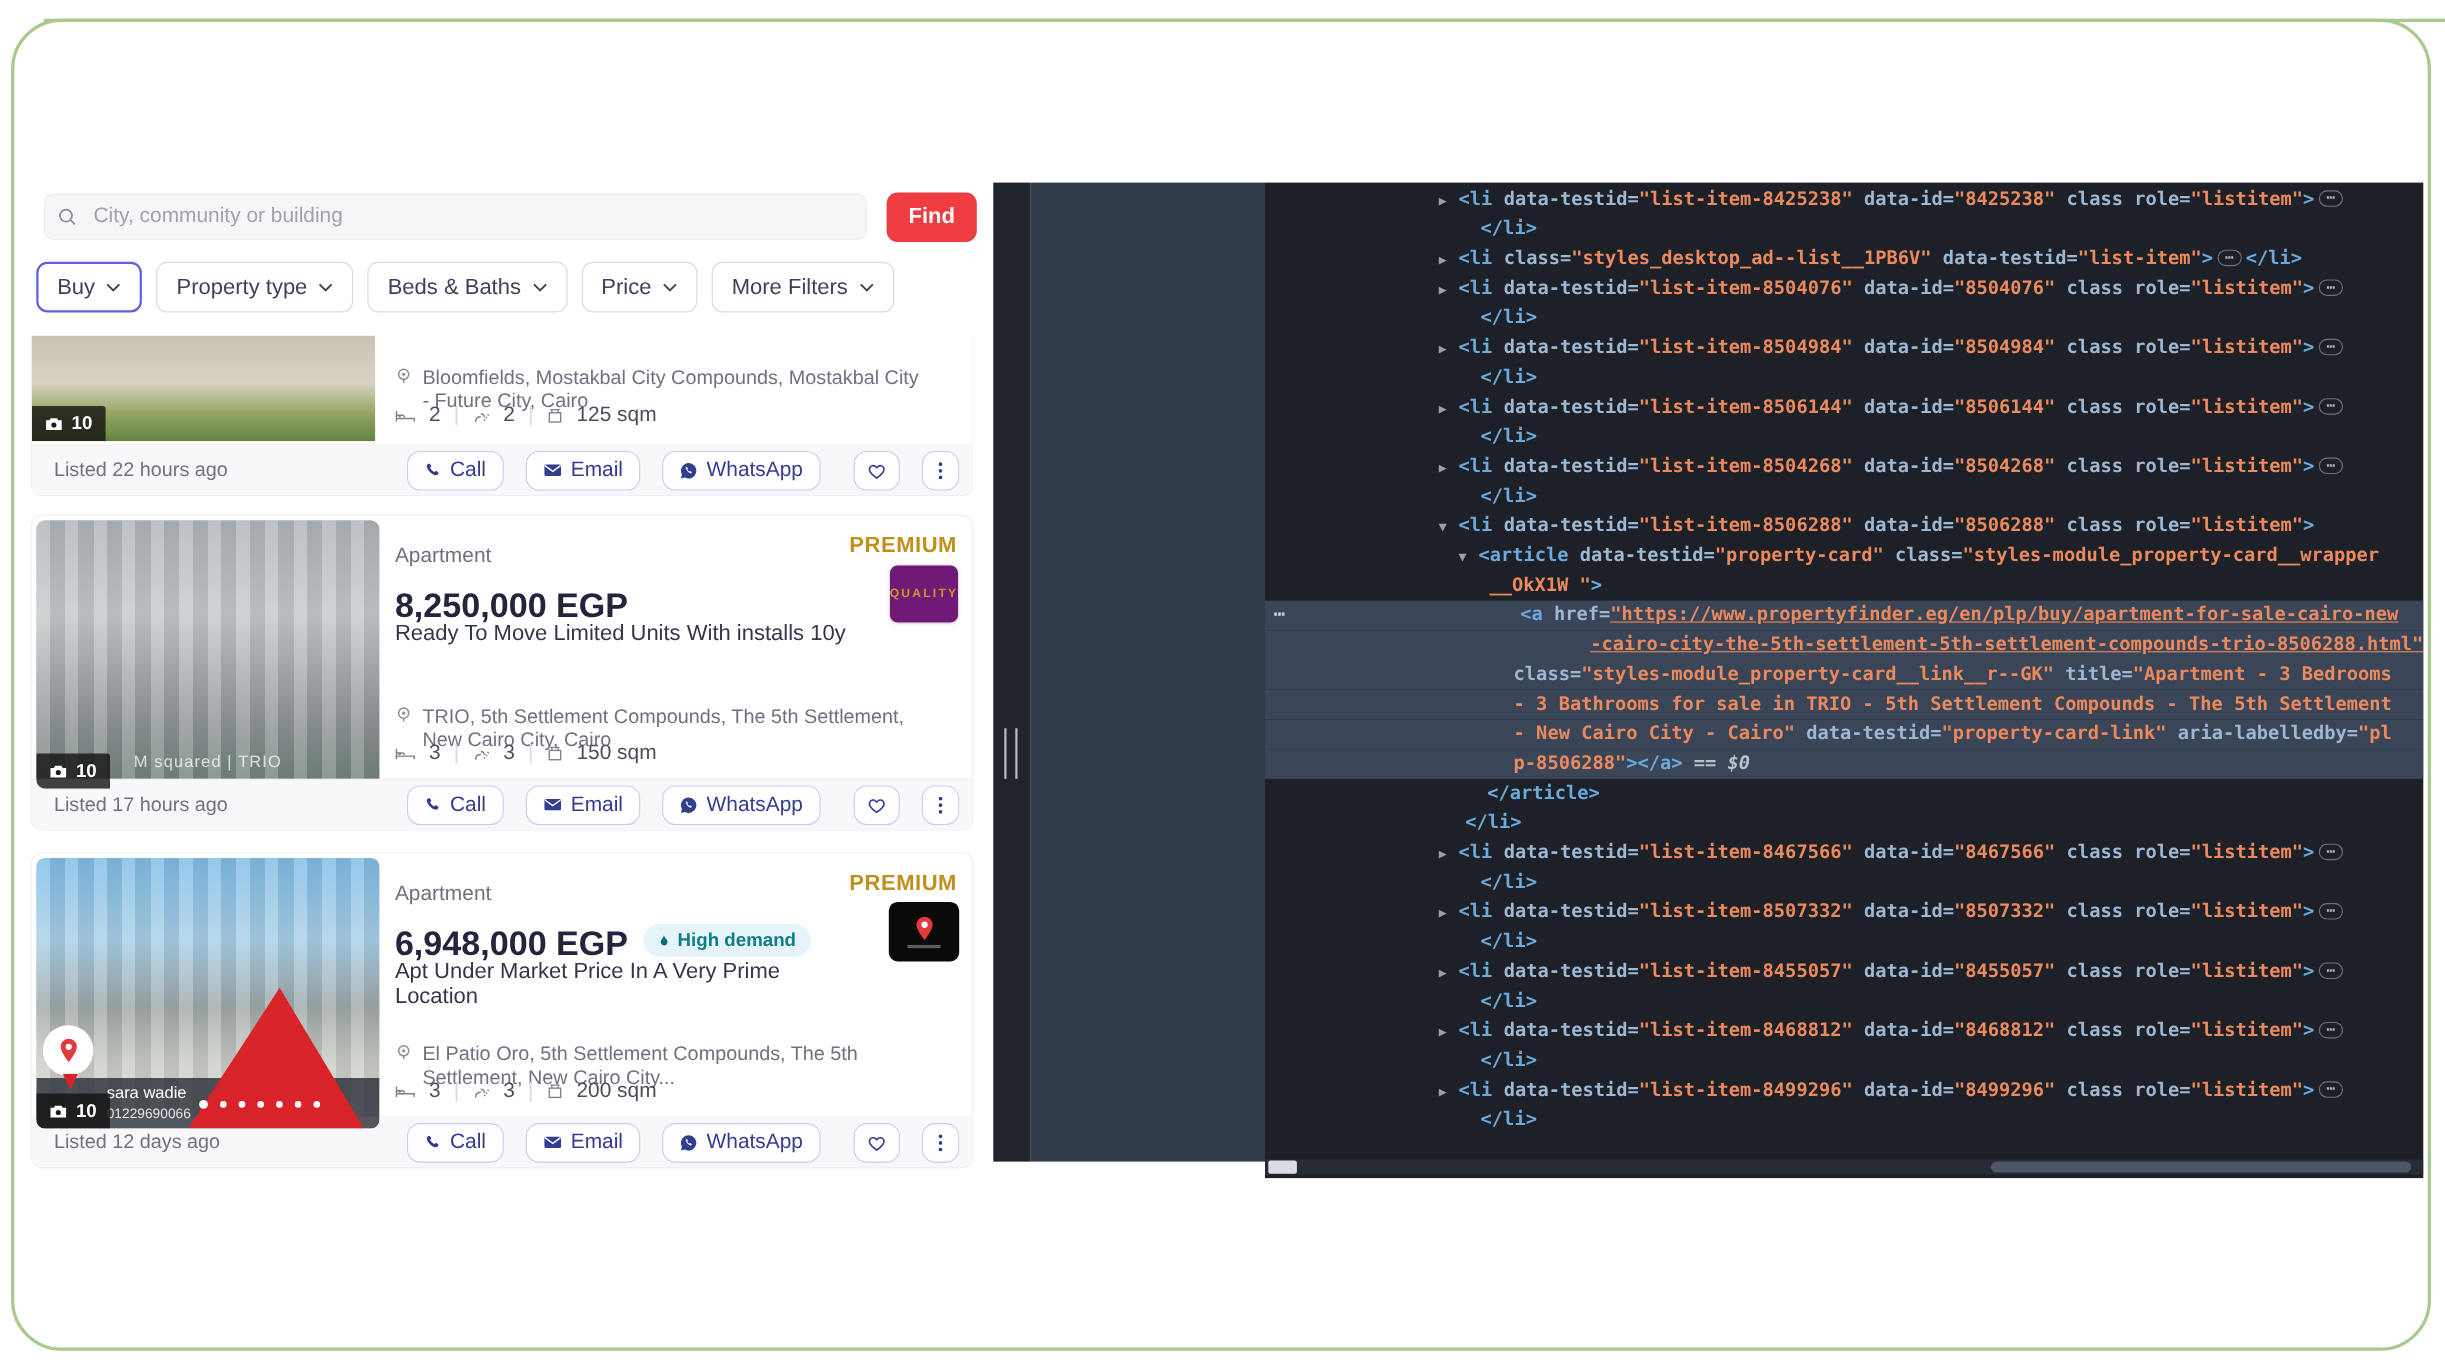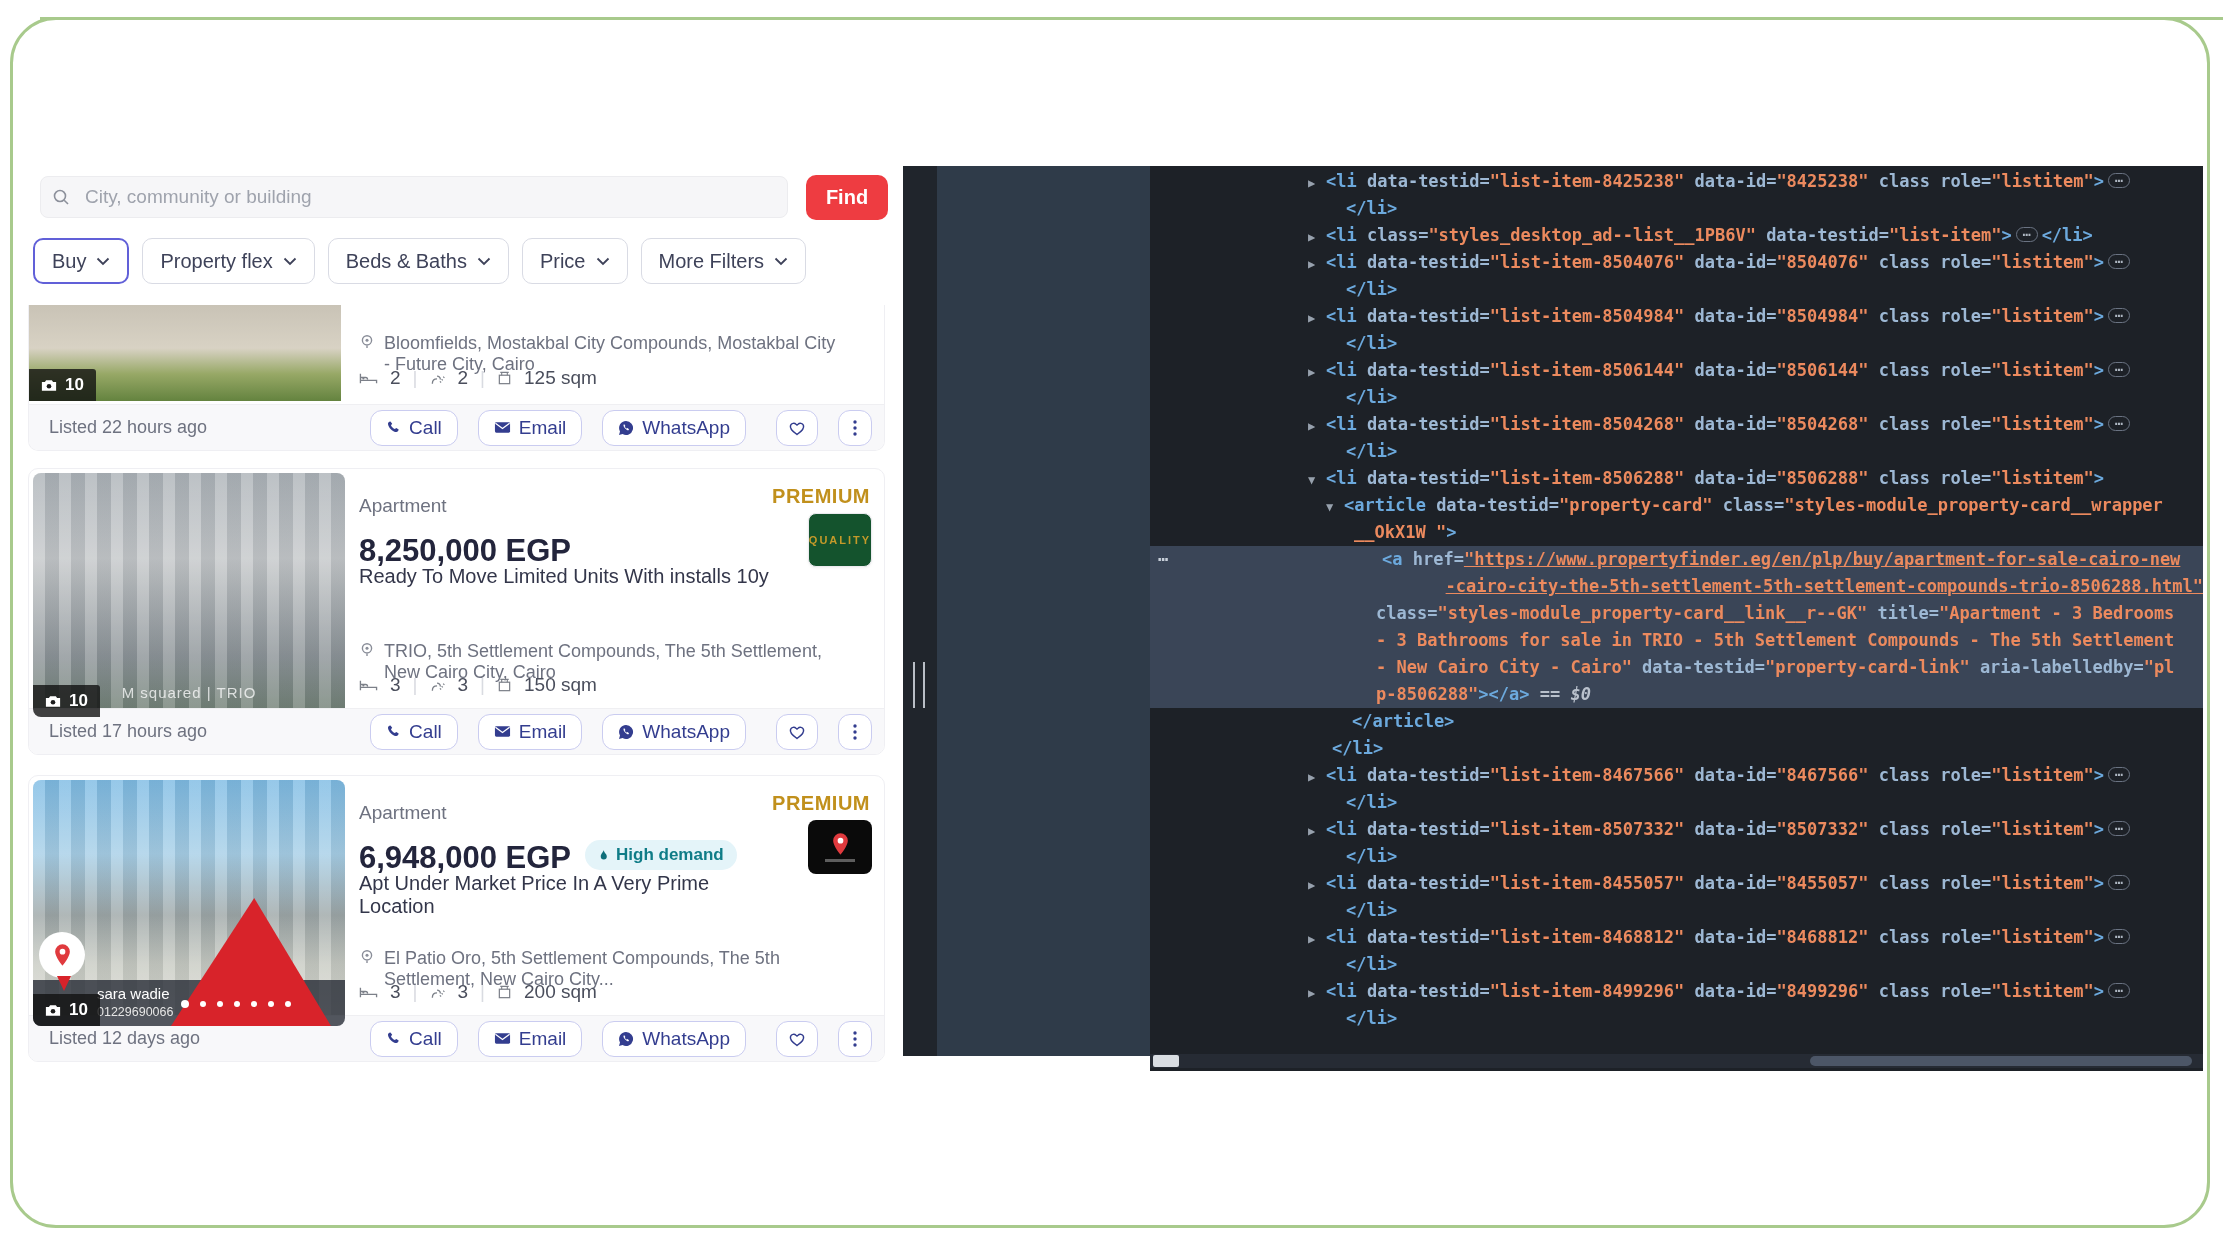--- a/index.html
+++ b/index.html
@@ -54,21 +54,21 @@
   .hd-badge{display:flex;align-items:center;gap:7px;background:var(--hd-bg);color:var(--hd-teal);font-size:17px;font-weight:bold;padding:5px 13px;border-radius:15px}
   .hd-badge .fl{color:#0F6E7A;display:flex}
   .desc-row{top:96px;font-size:20px;color:#33364A}
   .loc-row{top:172px;display:flex;align-items:flex-start;gap:9px;font-size:18px;color:#6E7280;right:40px}
   .loc-row .picon{color:#8A8E99;flex:0 0 auto;margin-top:1px;display:flex}
   .spec-row{top:205px;display:flex;align-items:center;gap:12px;font-size:19px;color:#4A4E5C}
   .spec-row .sep{color:#D9DBE1}
   .spec-row .sicon{color:#7C8089;display:flex}
   .premium{position:absolute;right:14px;top:16px;font-size:20px;font-weight:bold;color:var(--premium-gold);letter-spacing:.5px}
   .side-logo{position:absolute;right:12px;top:44px;width:64px;height:54px;border-radius:8px;display:flex;align-items:center;justify-content:center}
-  .side-logo.quality{background:#14532d;border:1px solid #EBEBEF;box-shadow:0 1px 3px rgba(0,0,0,.06);color:var(--quality-gold);font-size:11px;font-weight:bold;letter-spacing:2px}
+  .side-logo.quality{background:#701a75;border:1px solid #EBEBEF;box-shadow:0 1px 3px rgba(0,0,0,.06);color:var(--quality-gold);font-size:11px;font-weight:bold;letter-spacing:2px}
   .side-logo.dark{background:#0A0A0A;flex-direction:column;gap:3px}
   .side-logo.dark .bar{width:30px;height:3px;background:#5d5d5d}
   .footer{position:absolute;left:0;right:0;bottom:0;height:46px;background:#F8F8FA;border-top:1px solid #EFEFF2;display:flex;align-items:center;padding:0 12px 0 20px;gap:20px}
   .listed{font-size:18px;color:#6E7280;margin-right:auto}
   .abtn{height:36px;display:flex;align-items:center;gap:8px;padding:0 15px;background:#fff;border:1px solid #CACCF0;border-radius:12px;color:var(--accent-indigo);font-size:19px;cursor:pointer}
   .abtn .bicon{display:flex;color:var(--accent-indigo)}
   .sqbtn{height:36px;width:42px;padding:0;justify-content:center}
   .sqbtn.heart{margin-left:10px}
   .sqbtn.kebab{width:34px}
 
@@ -109,21 +109,21 @@
   <div class="filters" id="filters">
       <div class="pill active">
         <span>Buy</span>
         <span class="chev" style="display: inline-flex;">
           <svg viewBox="0 0 14 9" width="14" height="9">
             <polyline points="1.5,1.5 7,7 12.5,1.5" fill="none" stroke="currentColor" stroke-width="1.8"></polyline>
           </svg>
         </span>
       </div>
       <div class="pill">
-        <span>Property flex</span>
+        <span>Property type</span>
         <span class="chev" style="display: inline-flex;">
           <svg viewBox="0 0 14 9" width="14" height="9">
             <polyline points="1.5,1.5 7,7 12.5,1.5" fill="none" stroke="currentColor" stroke-width="1.8"></polyline>
           </svg>
         </span>
       </div>
       <div class="pill">
         <span>Beds &amp; Baths</span>
         <span class="chev" style="display: inline-flex;">
           <svg viewBox="0 0 14 9" width="14" height="9">

